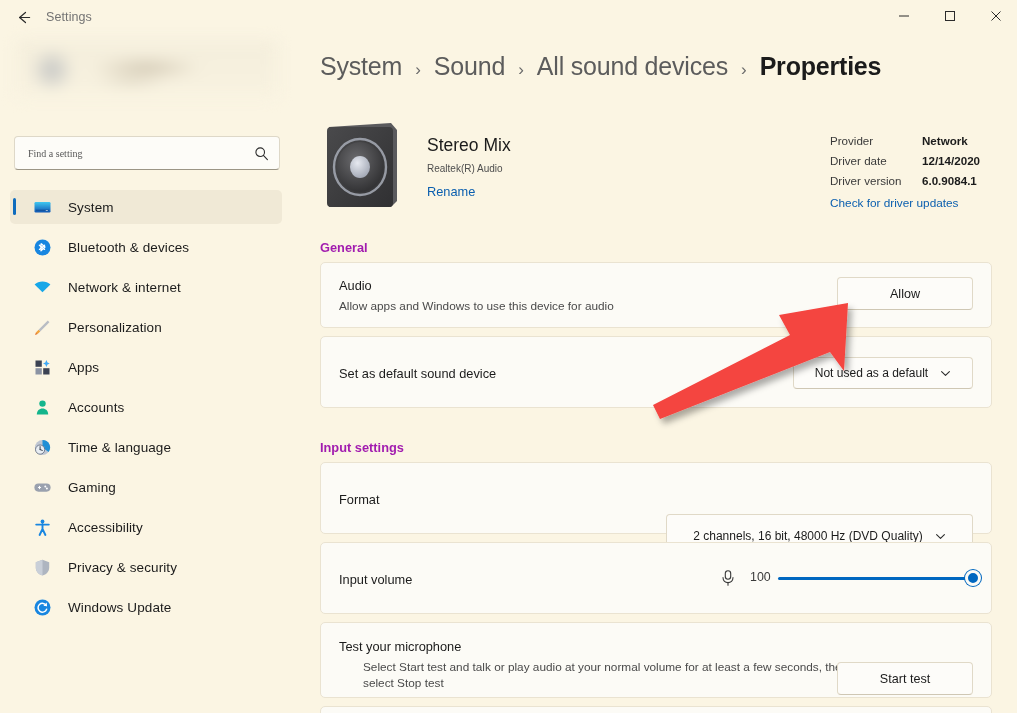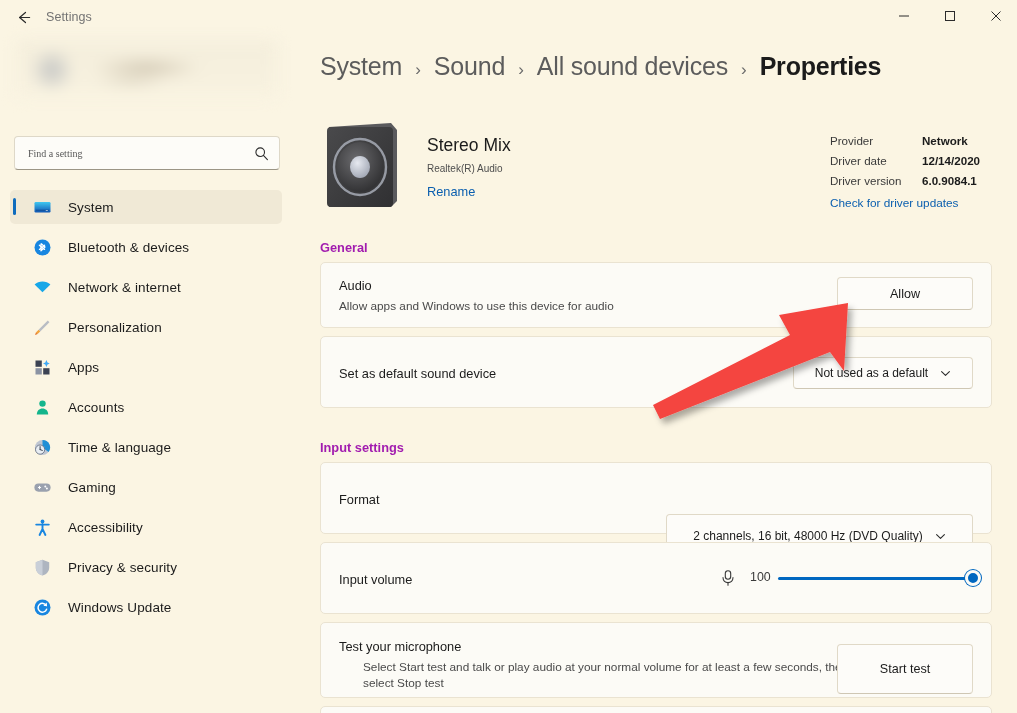--- a/index.html
+++ b/index.html
@@ -433,21 +433,21 @@
       <div class="vol-num" style="top:27px;">100</div>
       <div class="slider" style="top:33px;">
         <div class="slider-track"></div>
         <div class="slider-thumb"></div>
       </div>
     </div>
 
     <div class="card" style="top:588px; height:76px;">
       <div class="card-label" style="top:16px;">Test your microphone</div>
       <div class="card-desc" style="top:36px; width:500px;margin-left:24px;">Select Start test and talk or play audio at your normal volume for at least a few seconds, then select Stop test</div>
-      <button class="btn" style="right:18px; top:21px; width:136px; height:50px;">Start test</button>
+      <button class="btn" style="right:18px; top:39px; width:136px; height:33px;">Start test</button>
     </div>
 
     <div class="card" style="top:672px; height:40px;"></div>
 
   </div>
 
   <svg class="arrow" viewBox="0 0 725 679" width="725" height="679" style="position:absolute;left:292px;top:34px;">
     <defs>
       <filter id="arrShadow" x="-20%" y="-20%" width="150%" height="150%">
         <feDropShadow dx="4" dy="5" stdDeviation="3.2" flood-color="#000" flood-opacity="0.32"></feDropShadow>

